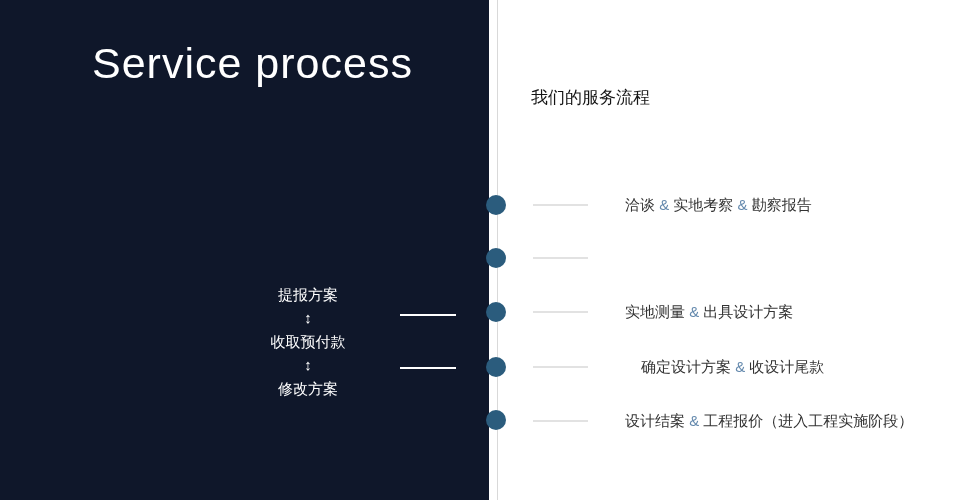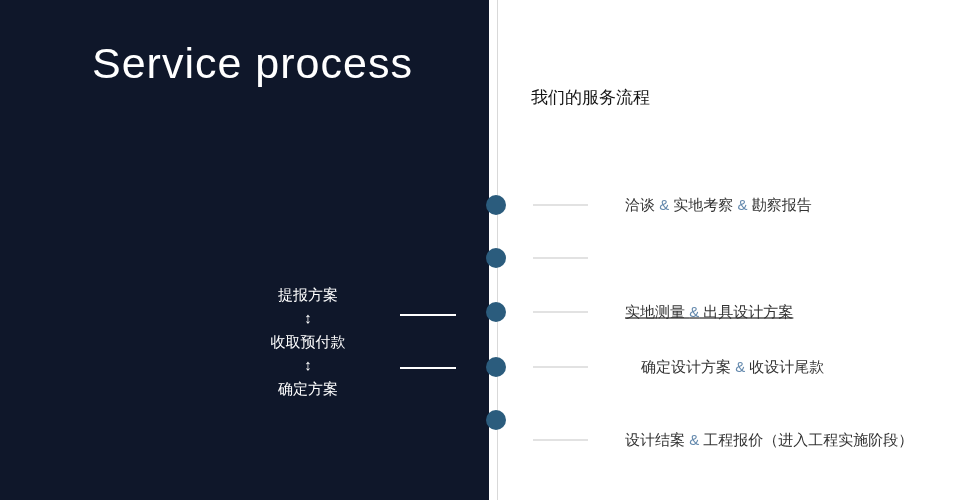--- a/index.html
+++ b/index.html
@@ -38,21 +38,21 @@
 
 <div class="stage">
 
   <div class="left-panel">
     <div class="service-title">Service process</div>
     <div class="plan-steps">
         <div class="plan-step">提报方案</div>
         <div class="plan-arrow">↕</div>
         <div class="plan-step">收取预付款</div>
         <div class="plan-arrow">↕</div>
-        <div class="plan-step">确定方案</div>
+        <div class="plan-step">修改方案</div>
       </div>
     <div class="connector connector-1"></div>
     <div class="connector connector-2"></div>
   </div>
 
   <div class="divider"></div>
 
   <div>
       <div class="dot" style="top: 195px;"></div>
       <div class="dot" style="top: 248px;"></div>
@@ -66,29 +66,29 @@
   <div>
   <div class="row" style="top: 205px;">
     <span class="dash"></span>
     <span class="row-text">洽谈 <span class="amp">&amp;</span> 实地考察 <span class="amp">&amp;</span> 勘察报告</span>
   </div>
 
   <div class="row" style="top: 258px;">
     <span class="dash"></span>
   </div>
 
-  <div class="row" style="top: 312px; text-decoration: underline;">
+  <div class="row" style="top: 312px;">
     <span class="dash"></span>
     <span class="row-text">实地测量 <span class="amp">&amp;</span> 出具设计方案</span>
   </div>
 
   <div class="row" style="top: 367px; gap: 16px;">
     <span class="dash"></span>
     <span class="row-text">确定设计方案 <span class="amp">&amp;</span> 收设计尾款</span>
   </div>
 
-  <div class="row" style="top: 440px; align-items: center;">
+  <div class="row" style="top: 421px; align-items: center;">
     <span class="dash"></span>
     <span class="row-text">设计结案 <span class="amp">&amp;</span> 工程报价（进入工程实施阶段）</span>
   </div>
 </div>
 
 </div>
 
 </body></html>

